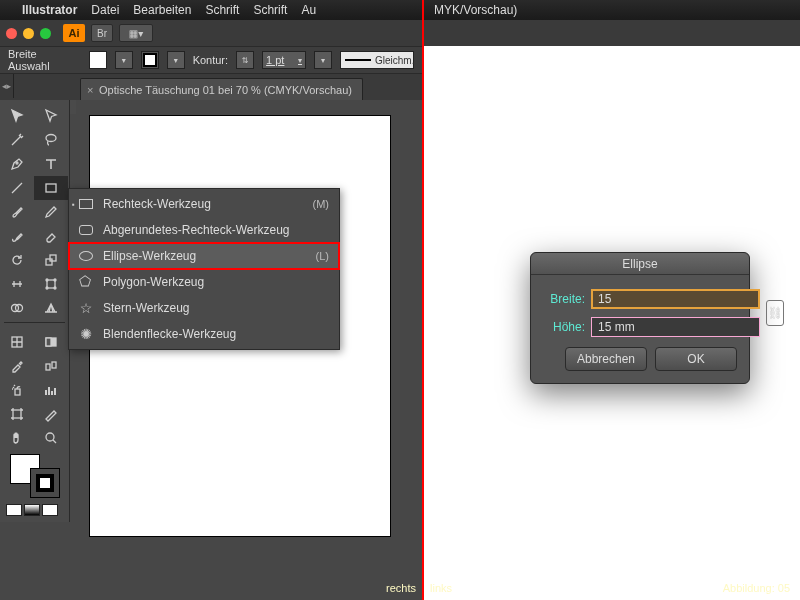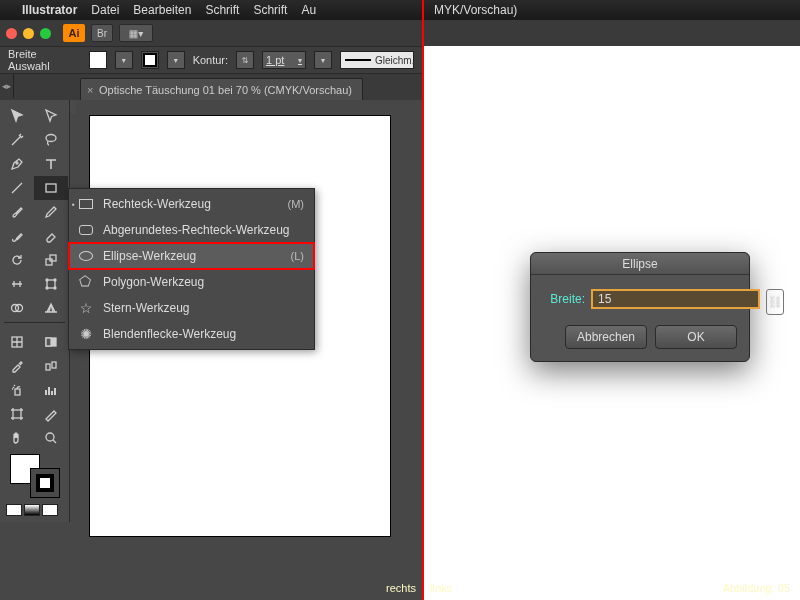--- a/index.html
+++ b/index.html
@@ -53,21 +53,21 @@
   .fillstroke { width: 50px; height: 44px; position: relative; margin: 4px auto; }
   .fillstroke .fs-fill { position:absolute; top:0; left:0; width:30px; height:30px; background:#fff; border:1px solid #000; }
   .fillstroke .fs-stroke { position:absolute; bottom:0; right:0; width:30px; height:30px; background:#4a4a4a; border:1px solid #000; }
   .fillstroke .fs-stroke::after{content:"";position:absolute;inset:5px;border:4px solid #000;background:#fff;}
   .mini-swatches { display:flex; gap:2px; padding: 2px 6px 6px 6px; }
   .mini-sw { width: 16px; height: 12px; border:1px solid #222; }
 
   .canvas { position:absolute; top:16px; left: 90px; width: 300px; height: 420px; background: #fff; box-shadow: 0 0 0 1px #000; }
 
   
-  .flyout { position:absolute; top: 88px; left: 68px; width: 247px; background: #4a4a4a; border:1px solid #2a2a2a; box-shadow: 2px 2px 8px rgba(0,0,0,.4); padding: 2px 0; }
+  .flyout { position:absolute; top: 88px; left: 68px; width: 272px; background: #4a4a4a; border:1px solid #2a2a2a; box-shadow: 2px 2px 8px rgba(0,0,0,.4); padding: 2px 0; }
   .flyout-item { display:flex; align-items:center; height: 26px; padding: 0 10px; color:#ddd; font-size:12px; gap: 10px; position:relative;}
   .flyout-item .sh { margin-left:auto; color:#bbb; font-size:11px;}
   .flyout-item.current::before { content:"▪"; position:absolute; left:-1px; color:#ccc; font-size:8px; left:3px;}
   .flyout-item.highlight { background:#5c5c5c; outline:2px solid #ff0000; outline-offset:-1px; }
   .flyout-icon { width:14px; height:14px; display:flex; align-items:center; justify-content:center; }
   .flyout-icon.rect{width:14px;height:10px;border:1px solid #ccc;}
   .flyout-icon.roundrect{width:14px;height:10px;border:1px solid #ccc;border-radius:3px;}
   .flyout-icon.ellipse{width:14px;height:10px;border:1px solid #ccc;border-radius:50%;}
   .flyout-icon.poly{width:0;height:0;border-left:7px solid transparent;border-right:7px solid transparent;border-bottom:12px solid transparent; position:relative;}
   .flyout-icon.poly::after{content:"⬠";color:#ccc;position:absolute;left:-7px;top:-3px;font-size:14px;}
@@ -401,20 +401,24 @@
     <div class="right-canvas"></div>
 
     <div class="dialog">
       <div class="dialog-title">Ellipse</div>
       <div class="dialog-body">
         <div class="dialog-fields">
           <div class="field-row">
             <label>Breite:</label>
             <input class="active" value="15" style="">
           </div>
+          <div class="field-row">
+            <label>Höhe:</label>
+            <input value="15 mm" style="">
+          </div>
         </div>
         <div class="link-col">
           <div class="link-icon">⛓</div>
         </div>
       </div>
       <div class="dialog-buttons">
         <div class="dlg-btn">Abbrechen</div>
         <div class="dlg-btn">OK</div>
       </div>
     </div>

